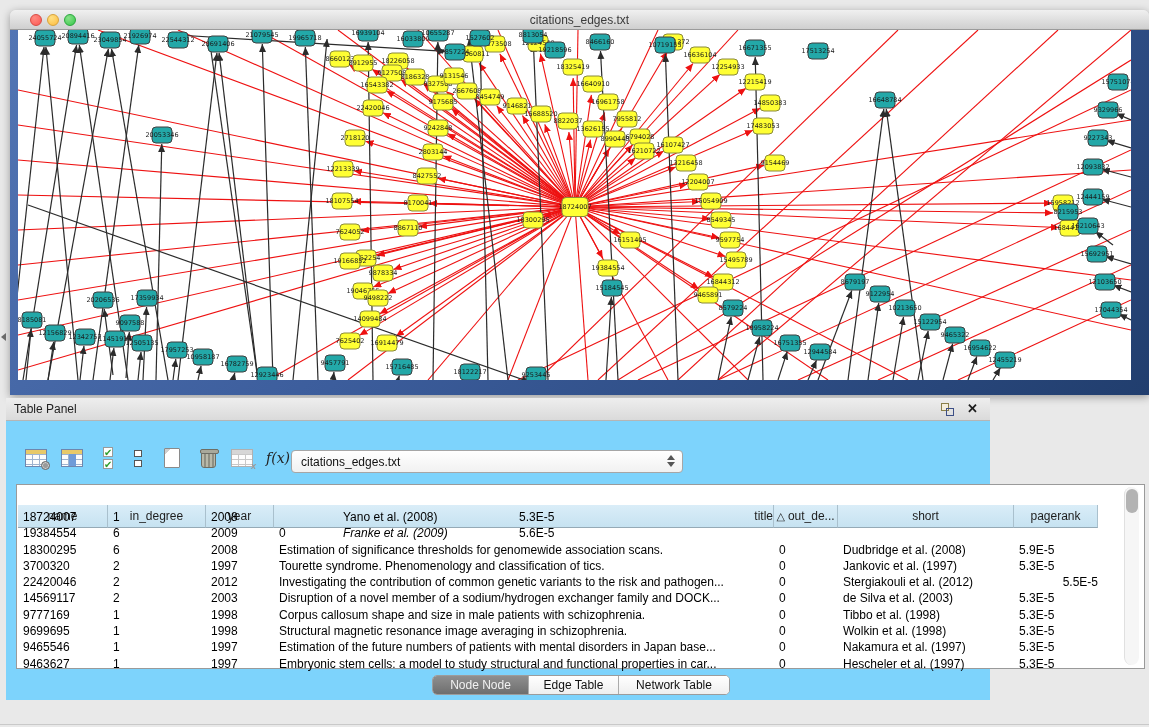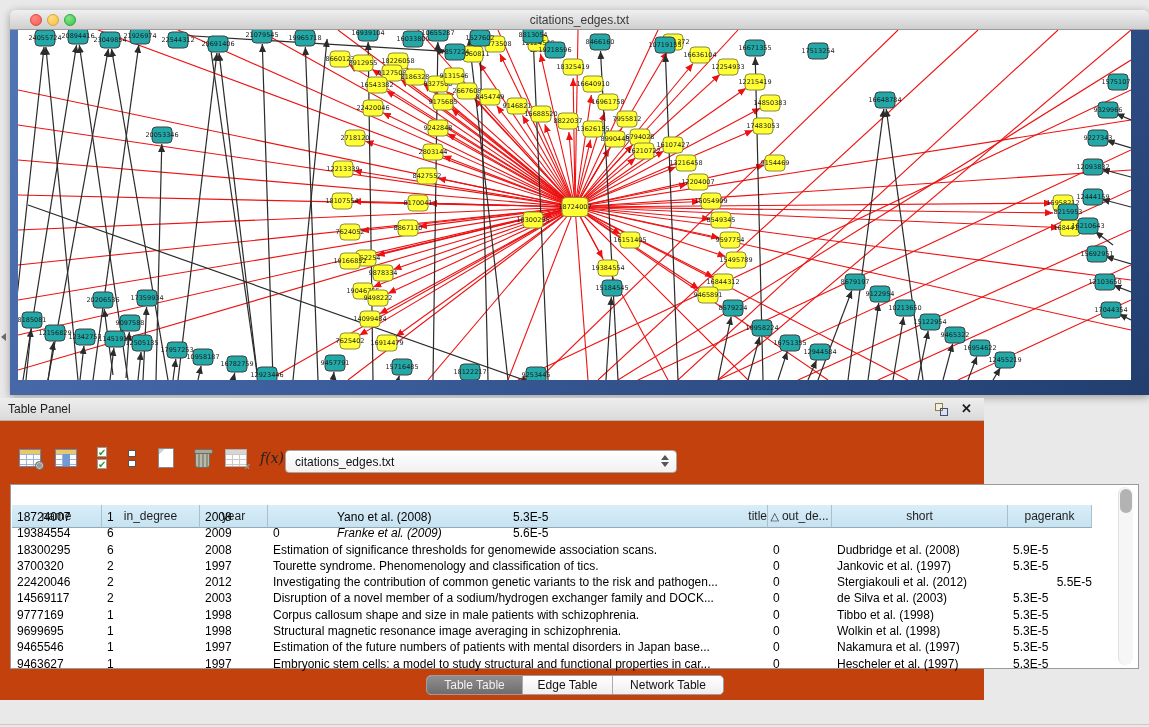--- a/index.html
+++ b/index.html
@@ -18,21 +18,21 @@
   .light.yellow { left:37px; background:radial-gradient(circle at 35% 30%,#ffe083,#fdbc40); border:1px solid #d8a33c; }
   .light.green  { left:54px; background:radial-gradient(circle at 35% 30%,#8ae28a,#34c749); border:1px solid #2aa73c; }
   .frame { position:absolute; left:0; top:20px; width:1139px; height:365px;
            background:linear-gradient(135deg,#5275b4 0%, #3c5d9c 45%, #213e6e 100%); }
   .canvas { position:absolute; left:8px; top:0; width:1113px; height:350px; background:#ffffff; overflow:hidden; }
   .canvas svg { display:block; }
   .left-notch { position:absolute; left:1px; top:333px; width:0; height:0;
                 border-top:4px solid transparent; border-bottom:4px solid transparent; border-right:5px solid #6a6a6a; }
 
   
-  .table-panel { position:absolute; left:0; top:398px; width:984px; height:302px; background:#c2410c; }
+  .table-panel { position:absolute; left:6px; top:398px; width:984px; height:302px; background:#7dd3fc; }
   .tp-header { position:absolute; left:0; top:0; width:100%; height:23px;
                background:linear-gradient(#eeeeee,#dadada); border-bottom:1px solid #b5b5b5; }
   .tp-title { position:absolute; left:8px; top:4px; font-size:12px; color:#222; }
   .float-btn { position:absolute; right:36px; top:5px; width:13px; height:13px; cursor:default; }
   .float-btn .sq1 { position:absolute; left:0; top:0; width:8px; height:8px; border:1px solid #8a7f4a; background:#f4eedd; }
   .float-btn .sq2 { position:absolute; right:0; bottom:0; width:8px; height:8px; border:1px solid #3d4f86; background:transparent; }
   .close-btn { position:absolute; right:12px; top:3px; font-size:13px; font-weight:bold; color:#1c1c1c; cursor:default; }
 
   .tp-toolbar { position:absolute; left:0; top:24px; width:100%; height:60px; }
   .tool { position:absolute; top:22px; width:28px; height:28px; display:flex; align-items:center; justify-content:center; }
@@ -697,21 +697,21 @@
           <div class="td" style="width: 176px;">Hescheler et al. (1997)</div>
           <div class="td" style="width: 84px;">5.3E-5</div>
         </div>
       </div>
     <div class="vscroll">
         <div class="vthumb"></div>
       </div>
   </div>
 
   <div class="tabs" id="tabs">
-      <div class="tab sel" style="width: 96px;">Table Table</div>
+      <div class="tab sel" style="width: 96px;">Node Node</div>
       <div class="tab" style="width: 90px;">Edge Table</div>
       <div class="tab" style="width: 110px;">Network Table</div>
     </div>
 </div>
 
 <div class="statusbar">
   <span class="mem-label">Memory: OK</span>
   <span class="mem-dot"></span>
 </div>
 

